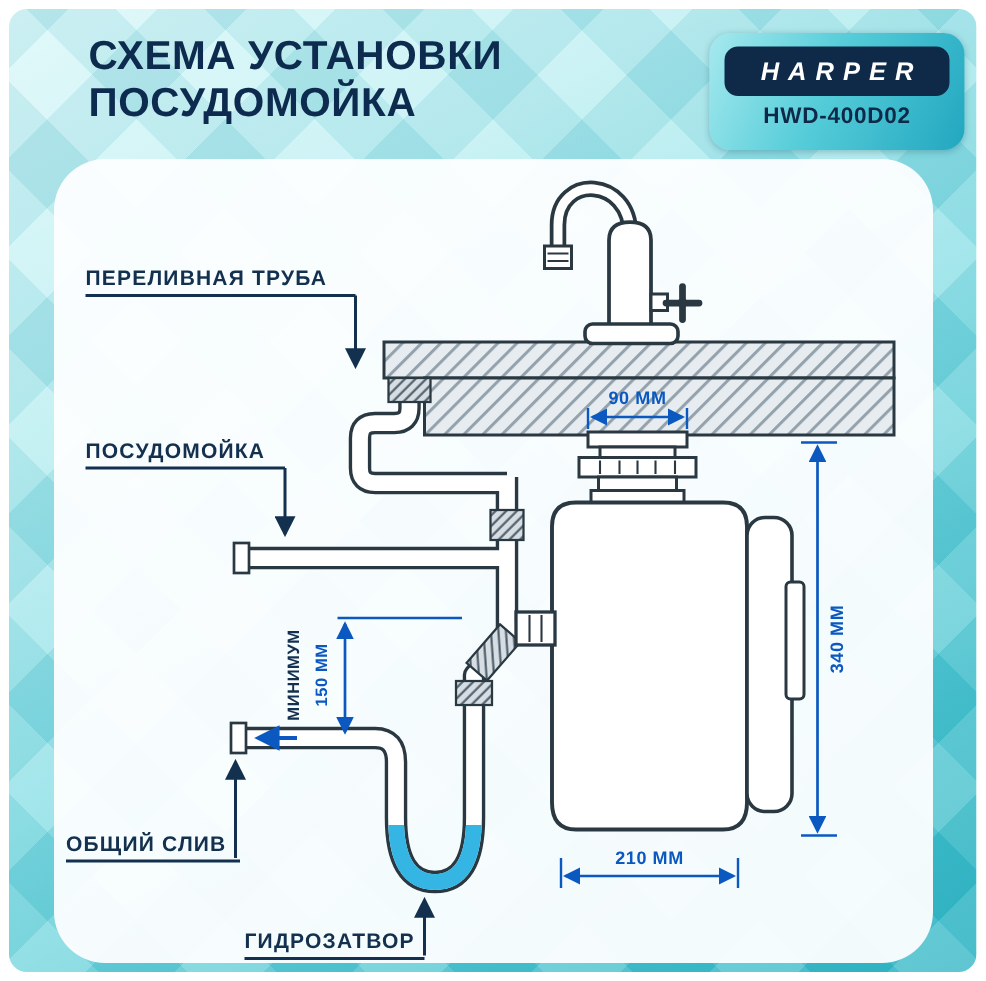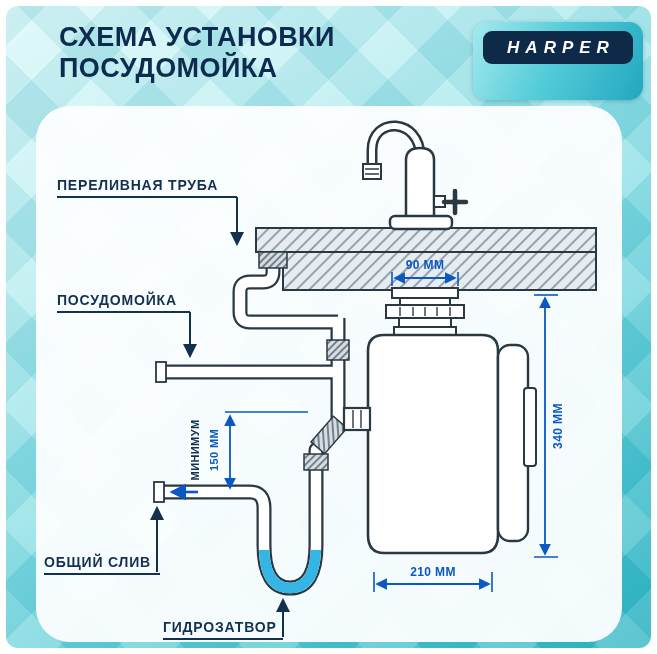--- a/index.html
+++ b/index.html
@@ -33,20 +33,21 @@
 
   <div class="title">
     <div>СХЕМА УСТАНОВКИ</div>
     <div>ПОСУДОМОЙКА</div>
   </div>
 
   <div class="badge">
     <div class="brand-pill">
       <span class="brand-name">HARPER</span>
     </div>
+    <div class="brand-model">HWD-400D02</div>
   </div>
 
   <svg width="645" height="642" viewBox="0 0 645 642">
     <defs>
       <pattern id="hatchA" width="9" height="9" patternUnits="userSpaceOnUse" patternTransform="rotate(45)">
         <rect width="9" height="9" fill="#e6ecef"></rect>
         <line x1="1" y1="0" x2="1" y2="9" stroke="#93a2ac" stroke-width="2"></line>
       </pattern>
       <pattern id="hatchC" width="5" height="5" patternUnits="userSpaceOnUse" patternTransform="rotate(45)">
         <rect width="5" height="5" fill="#d7dee3"></rect>

